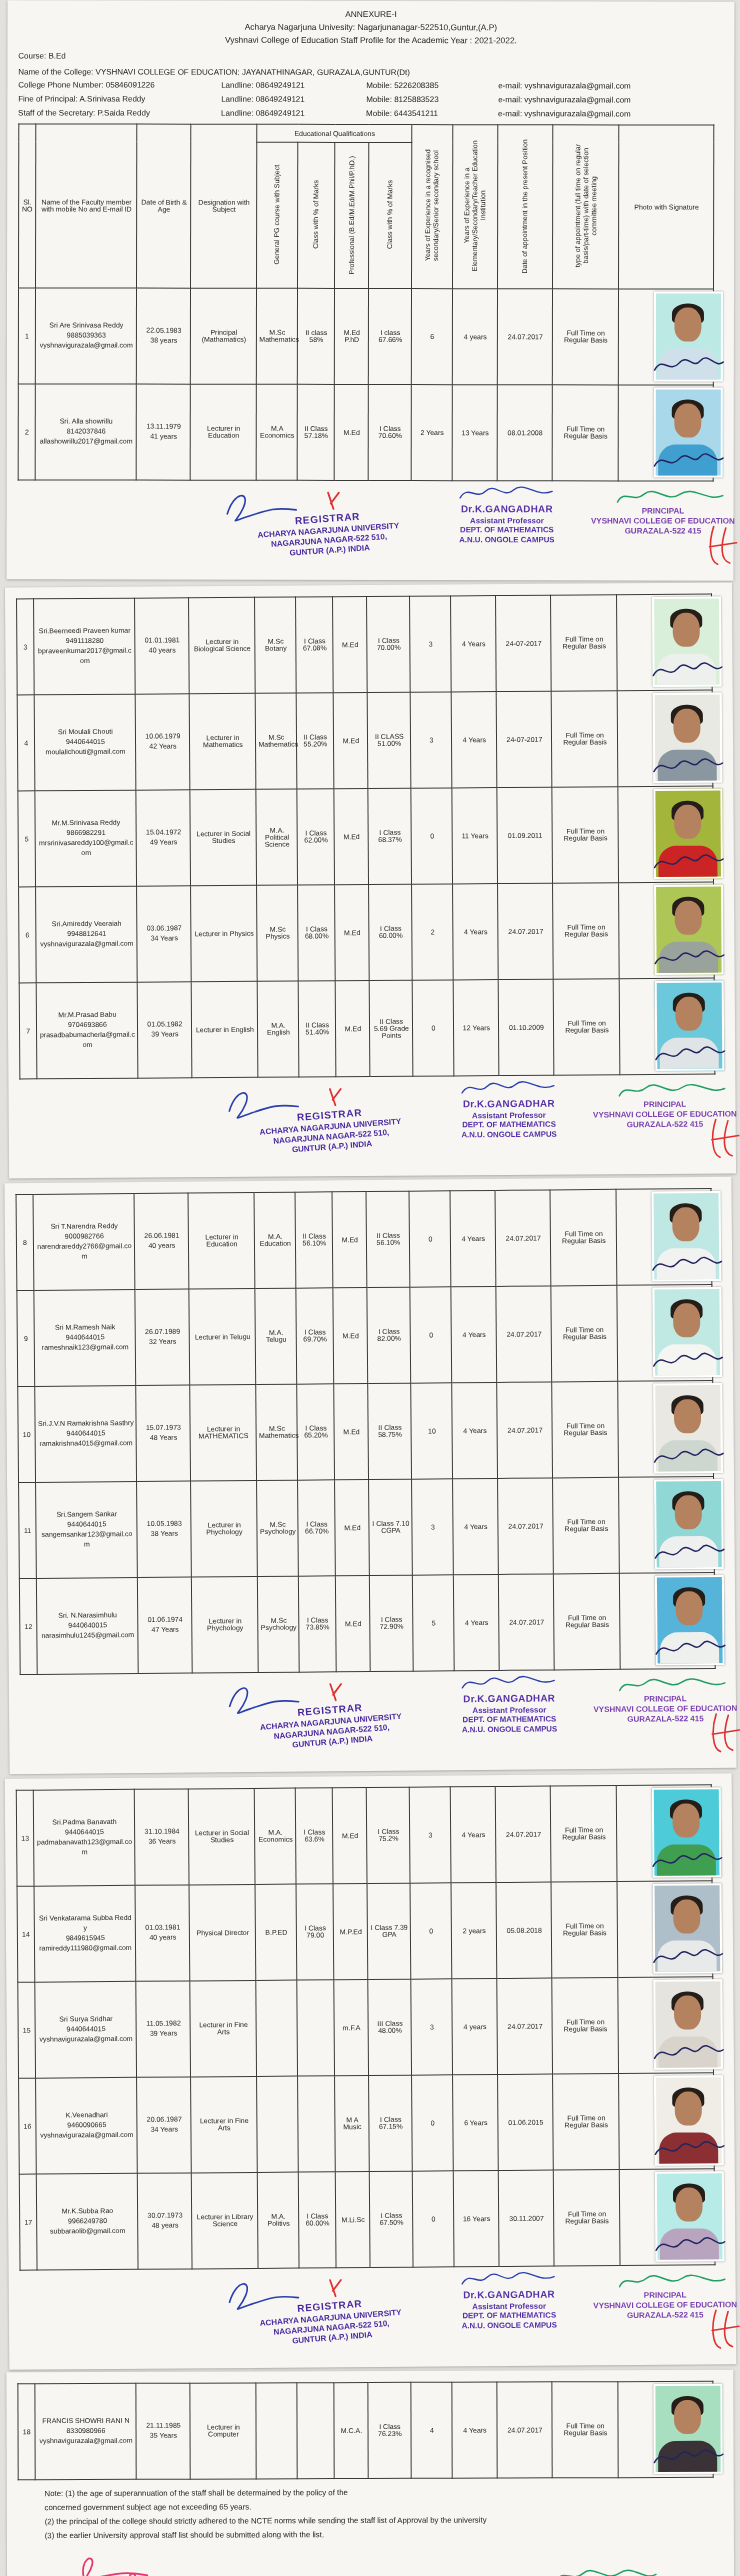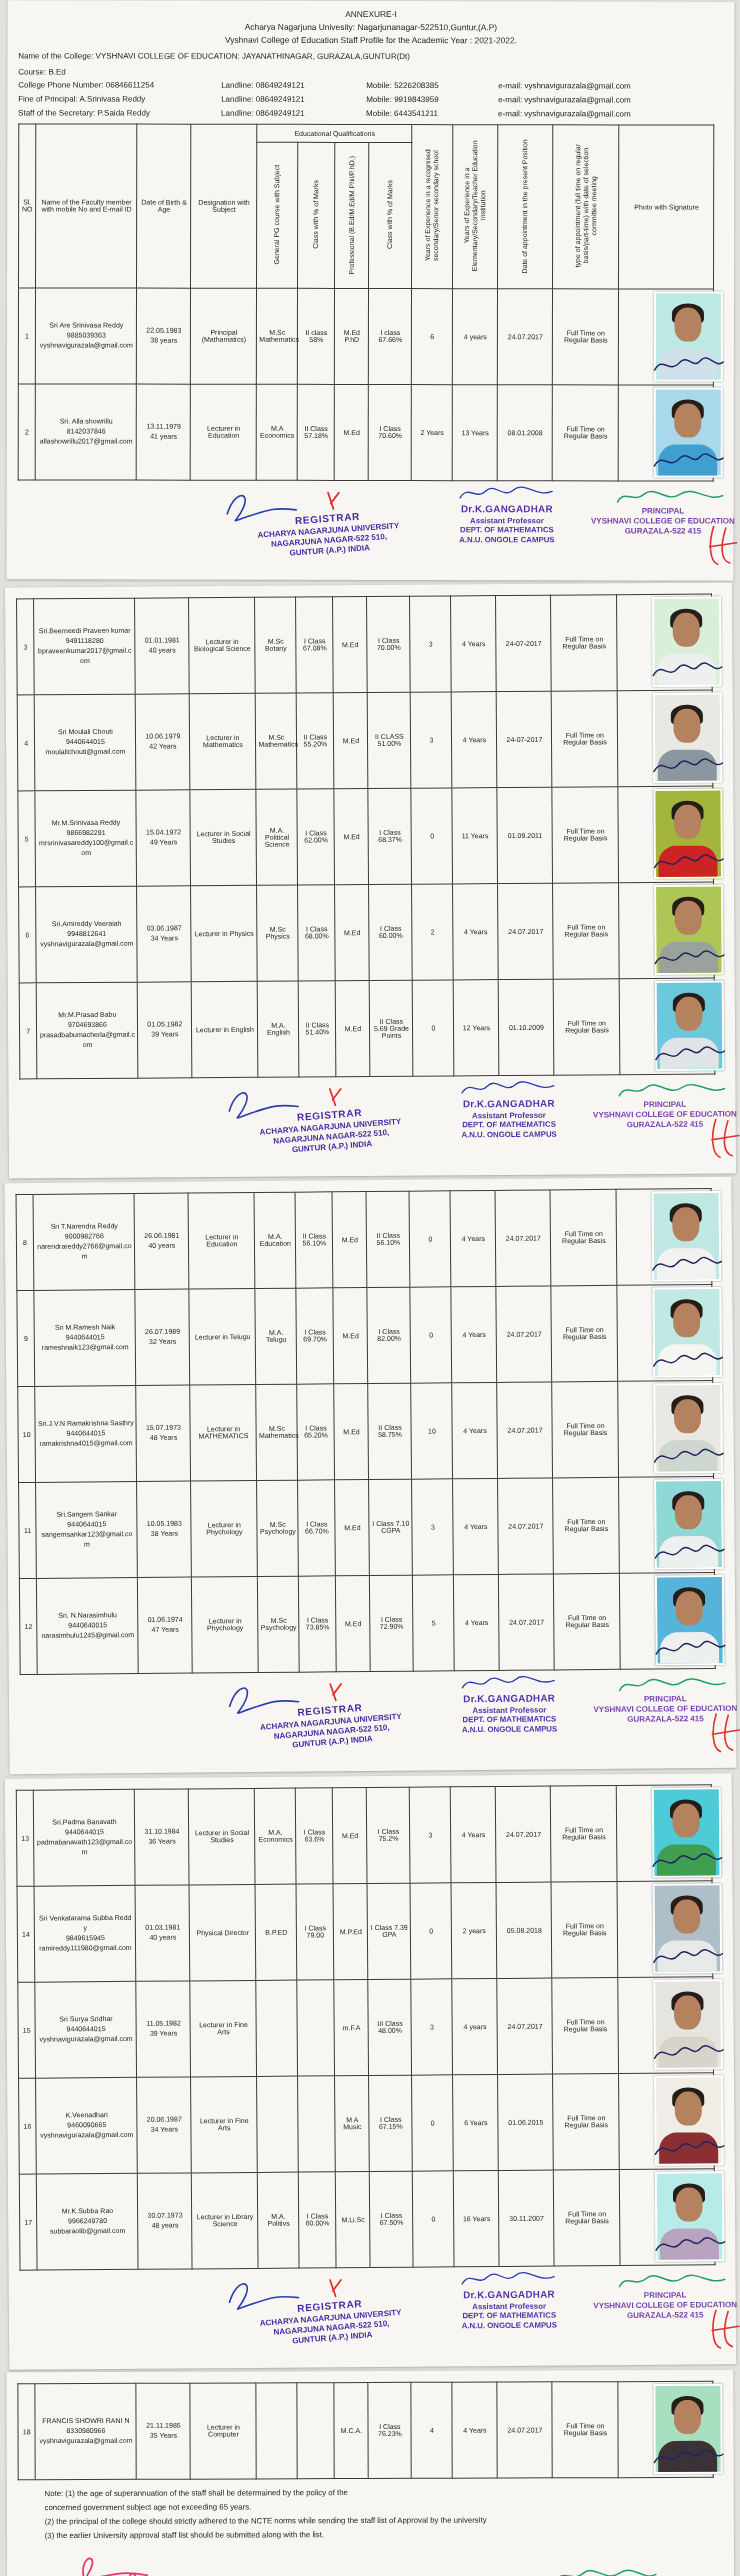--- a/index.html
+++ b/index.html
@@ -48,32 +48,32 @@
 </style>
 </head>
 <body>
 
 <div class="scan">
 
   <div class="page pg1">
     <div class="center hline">ANNEXURE-I</div>
     <div class="center hline">Acharya Nagarjuna Univesity: Nagarjunanagar-522510,Guntur,(A.P)</div>
     <div class="center hline">Vyshnavi College of Education Staff Profile for the Academic Year : 2021-2022.</div>
+    <div class="info">Course: B.Ed</div>
     <div class="info">Name of the College: VYSHNAVI COLLEGE OF EDUCATION: JAYANATHINAGAR, GURAZALA,GUNTUR(Dt)</div>
-    <div class="info">Course: B.Ed</div>
     <div class="contact-grid">
-      <span>College Phone Number: 06846611254</span>
+      <span>College Phone Number: 05846091226</span>
       <span>Landline: 08649249121</span>
       <span>Mobile: 5226208385</span>
       <span>e-mail: vyshnavigurazala@gmail.com</span>
     </div>
     <div class="contact-grid">
       <span>Fine of Principal: A.Srinivasa Reddy</span>
       <span>Landline: 08649249121</span>
-      <span>Mobile: 9919843959</span>
+      <span>Mobile: 8125883523</span>
       <span>e-mail: vyshnavigurazala@gmail.com</span>
     </div>
     <div class="contact-grid">
       <span>Staff of the Secretary: P.Saida Reddy</span>
       <span>Landline: 08649249121</span>
       <span>Mobile: 6443541211</span>
       <span>e-mail: vyshnavigurazala@gmail.com</span>
     </div>
 
     <table class="staff">

